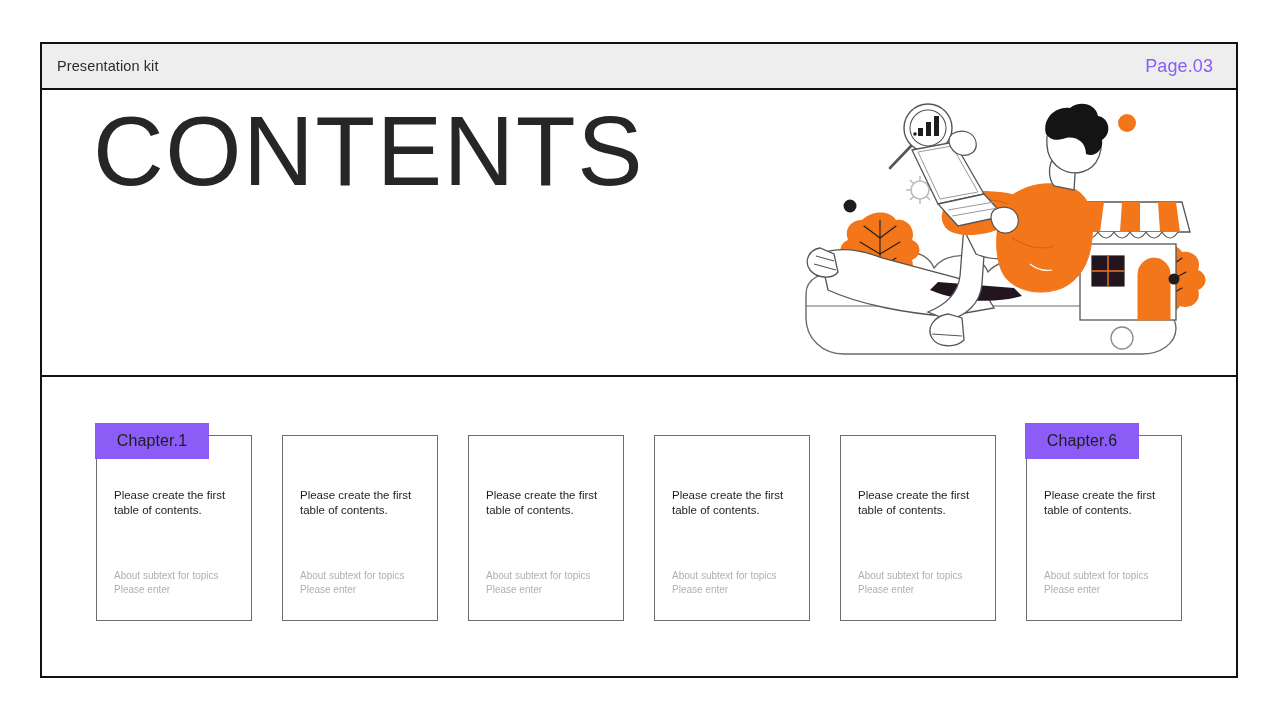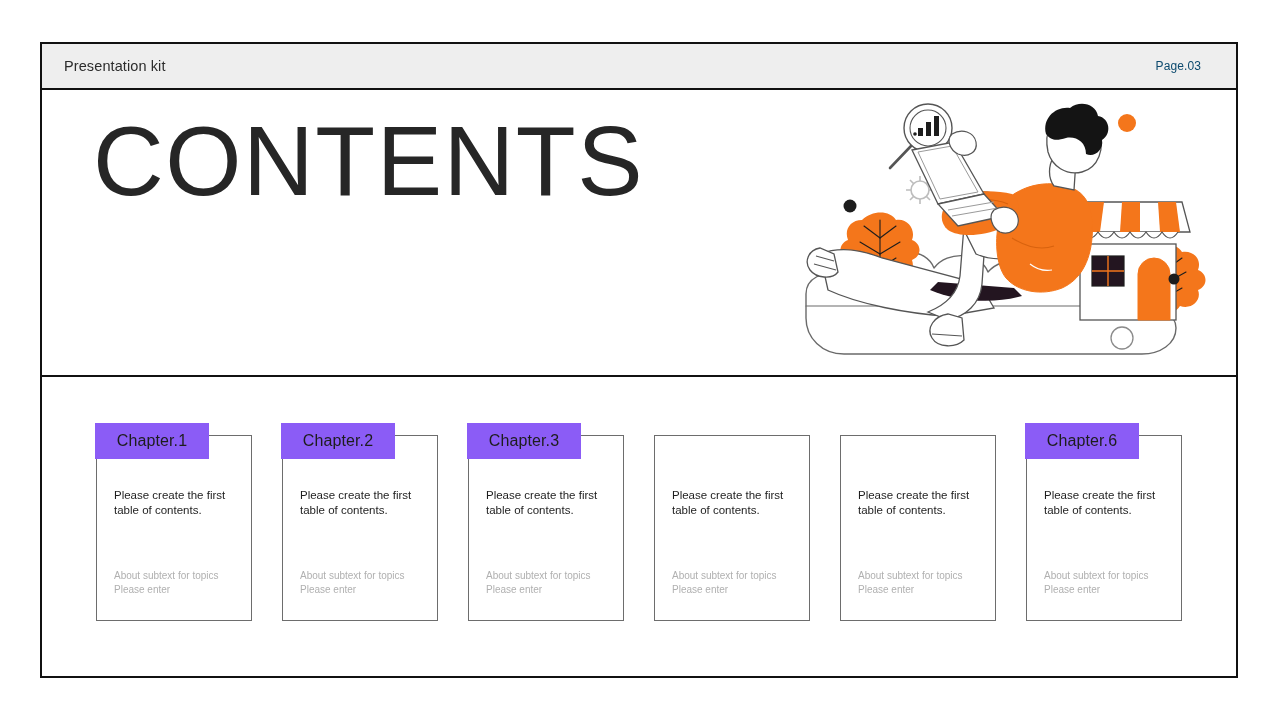--- a/index.html
+++ b/index.html
@@ -35,47 +35,46 @@
     width: 100%;
     height: 46px;
     background: #eeeeee;
     border-bottom: 2px solid #111111;
     box-sizing: border-box;
     display: flex;
     align-items: center;
     justify-content: space-between;
   }
   #header-title {
-    margin-left: 22px;
+    margin-left: 15px;
     font-size: 14.5px;
     color: #2b2b2b;
     letter-spacing: 0.1px;
   }
   #page-number {
-    margin-right: 35px;
-    font-size: 12px;
-    color: #0c4a6e;
+    margin-right: 23px;
+    font-size: 18px;
+    color: #8b5cf6;
     letter-spacing: 0.1px;
   }
 
   
   #hero {
     position: absolute;
     left: 0;
     top: 46px;
     width: 100%;
     height: 287px;
     border-bottom: 2px solid #111111;
     box-sizing: border-box;
   }
   #hero-text {
     position: absolute;
     left: 51px;
     top: 12px;
-    margin-top: 10px;
   }
   #contents-title {
     font-size: 98px;
     font-weight: 300;
     line-height: 1.02;
     color: #262626;
     letter-spacing: 1.5px;
     margin: 0;
     white-space: nowrap;
   }
@@ -325,34 +324,28 @@
       </div>
     </div>
 
     <div class="chapter-card">
       <div class="card-box">
         <div class="card-body">
           <p class="card-desc">Please create the first table of contents.</p>
           <p class="card-sub">About subtext for topics Please enter</p>
         </div>
       </div>
-      <div class="chapter-tab">
-        <span class="chapter-tab-label">Chapter.2</span>
-      </div>
-    </div>
-
-    <div class="chapter-card">
-      <div class="card-box">
-        <div class="card-body">
-          <p class="card-desc">Please create the first table of contents.</p>
-          <p class="card-sub">About subtext for topics Please enter</p>
-        </div>
-      </div>
-      <div class="chapter-tab">
-        <span class="chapter-tab-label">Chapter.3</span>
+    </div>
+
+    <div class="chapter-card">
+      <div class="card-box">
+        <div class="card-body">
+          <p class="card-desc">Please create the first table of contents.</p>
+          <p class="card-sub">About subtext for topics Please enter</p>
+        </div>
       </div>
     </div>
 
     <div class="chapter-card">
       <div class="card-box">
         <div class="card-body">
           <p class="card-desc">Please create the first table of contents.</p>
           <p class="card-sub">About subtext for topics Please enter</p>
         </div>
       </div>

